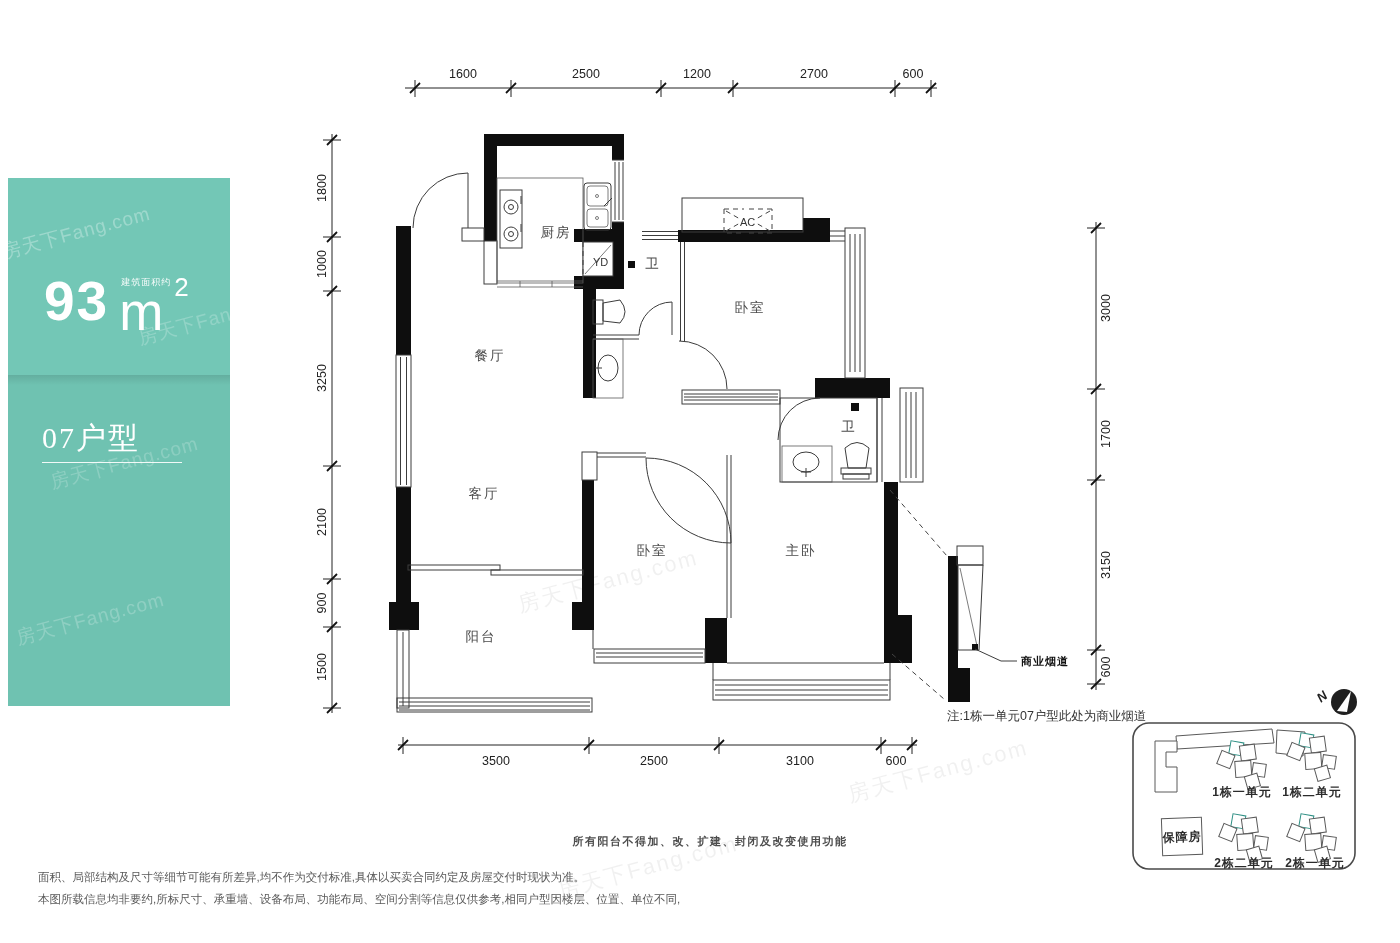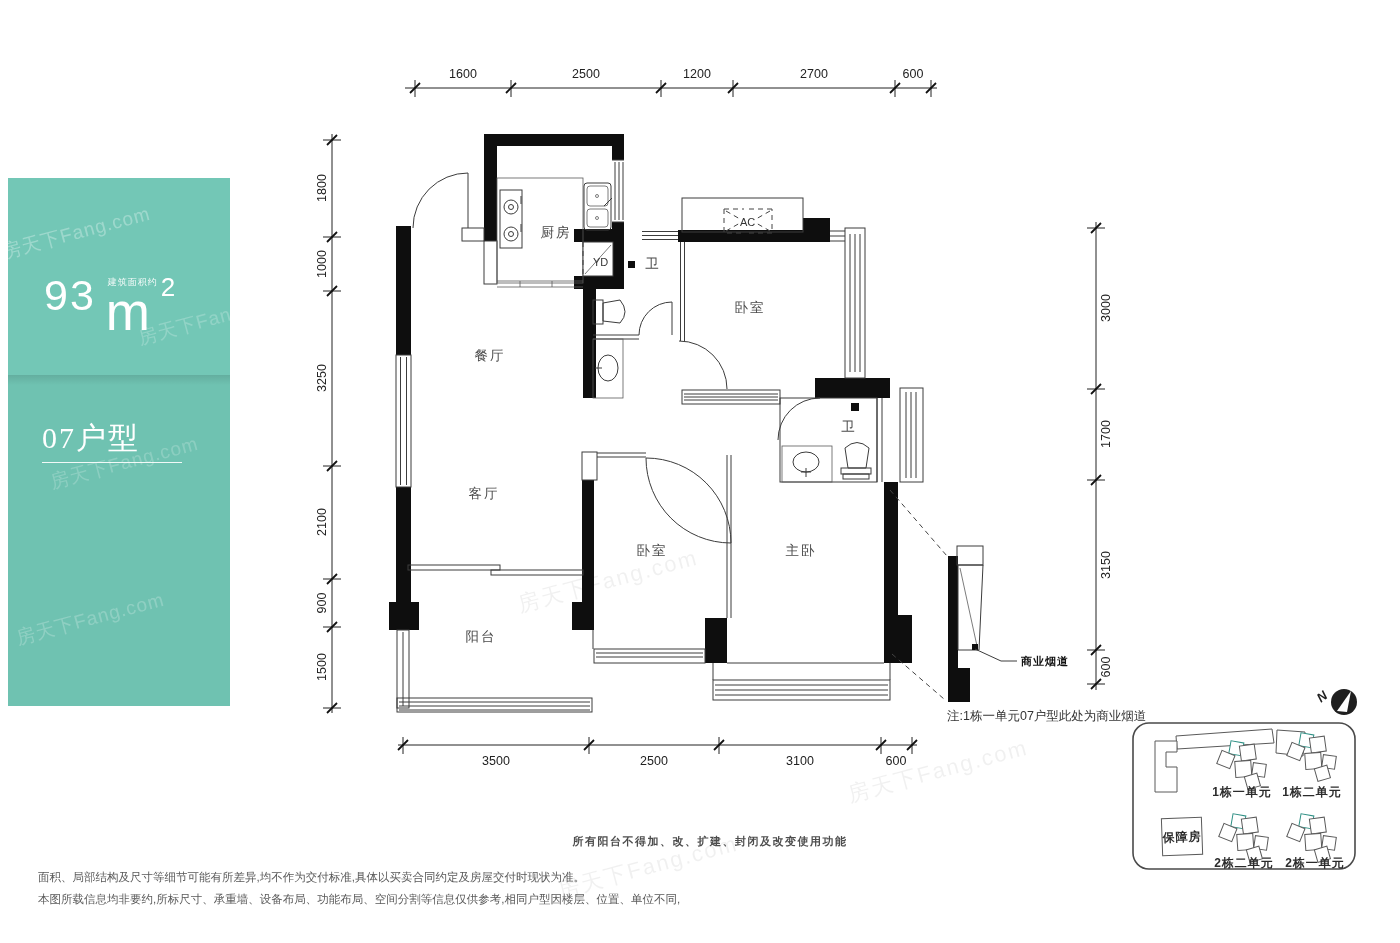--- a/index.html
+++ b/index.html
@@ -6,21 +6,21 @@
   body{font-family:"Liberation Sans","DejaVu Sans",sans-serif;}
   .stage{position:relative;width:1400px;height:943px;background:#ffffff;overflow:hidden;}
 
   
   .panel{position:absolute;left:8px;top:178px;width:222px;height:528px;overflow:hidden;}
   .panel-top{position:absolute;left:0;top:0;width:100%;height:197px;background:#73c7b6;}
   .panel-bottom{position:absolute;left:0;top:197px;width:100%;height:331px;background:#6fc2b1;}
   .panel-bottom::before{content:"";position:absolute;left:0;top:0;width:100%;height:10px;
     background:linear-gradient(180deg,rgba(0,0,0,.10),rgba(0,0,0,0));}
   .area-row{position:absolute;left:36px;top:96px;color:#fff;white-space:nowrap;}
-  .area-num{font-size:43px;font-weight:400;letter-spacing:2px;line-height:1;}
+  .area-num{font-size:55px;font-weight:700;letter-spacing:2px;line-height:1;}
   .area-unit-wrap{display:inline-block;vertical-align:top;position:relative;margin-left:10px;}
   .area-approx{display:block;font-size:9px;letter-spacing:1px;opacity:.95;margin:2px 0 0 2px;}
   .area-unit{font-size:53px;line-height:.85;}
   .area-sup{display:inline-block;vertical-align:top;font-size:26px;margin:-2px 0 0 3px;}
   .unit-type{position:absolute;left:34px;top:240px;color:#fff;font-size:30px;letter-spacing:2px;font-family:Liberation Serif, serif;}
   .unit-underline{position:absolute;left:34px;top:284px;width:140px;height:1px;background:rgba(255,255,255,.9);}
   .wm{position:absolute;color:#fff;font-size:19px;letter-spacing:1px;transform:rotate(-15deg);white-space:nowrap;pointer-events:none;}
   .wm1{left:-8px;top:42px;opacity:.30;}
   .wm2{left:128px;top:128px;opacity:.22;}
   .wm3{left:40px;top:272px;opacity:.20;}

